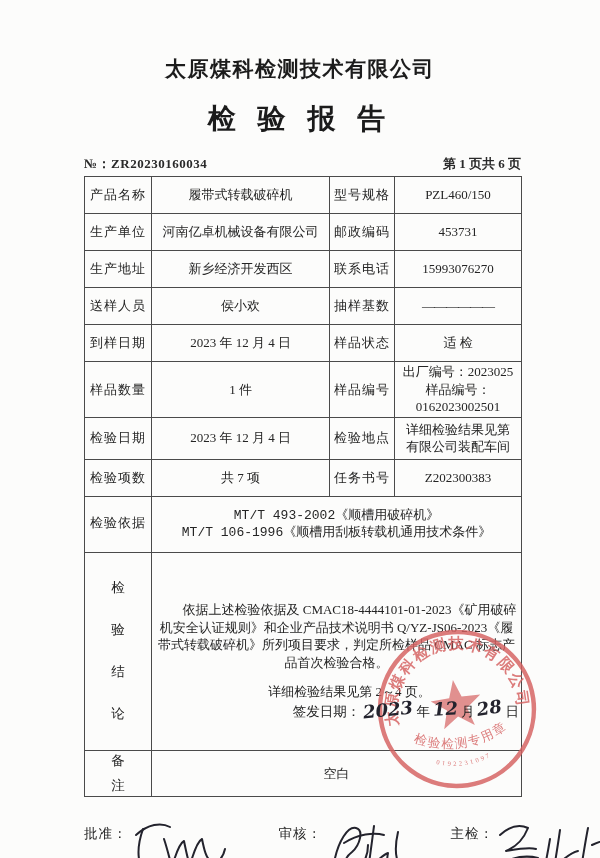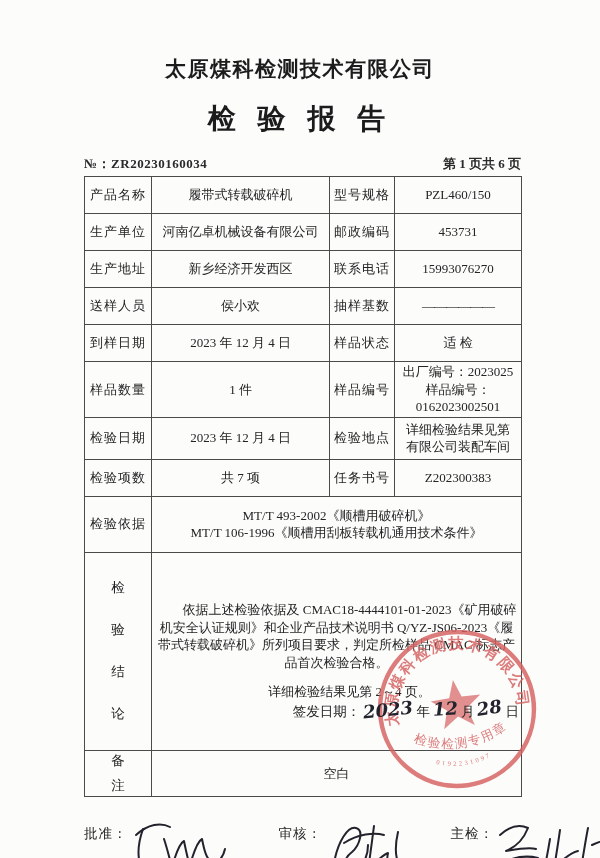--- a/index.html
+++ b/index.html
@@ -31,21 +31,21 @@
   .no-left{letter-spacing:0.5px;}
   table.report{
     margin-left:84px; width:437px; border-collapse:collapse; table-layout:fixed;
   }
   table.report td{
     border:1px solid var(--border);
     font-size:13px; color:#242424; text-align:center; vertical-align:middle;
     padding:1px 2px; line-height:1.35;
   }
   col.c1{width:67px;} col.c2{width:178px;} col.c3{width:65px;} col.c4{width:127px;}
-  tr.r-std{height:37px;padding-left:28px;} tr.r-tall{height:42px;} tr.r-basis{height:56px;}
+  tr.r-std{height:37px;padding-left:28px;} tr.r-tall{height:42px;} tr.r-basis{height:56px;font-family:Liberation Mono, monospace;}
   tr.r-conc{height:198px;} tr.r-remark{height:46px;}
   td.lbl{letter-spacing:1px;}
   td.two-line-left{text-align:left; padding-left:5px; font-size:12.3px; line-height:1.5;}
   td.two-line-center{font-size:12.6px; line-height:1.5;}
   td.basis-val{text-align:left; padding-left:8px; font-size:13px; line-height:1.7;}
   td.dashcell{letter-spacing:-1px; color:#3a3a3a;}
   td.conc-cell{
     position:relative; text-align:left; vertical-align:top;
     padding:13px 8px 0 11px; line-height:1.72; font-size:13px;
   }

